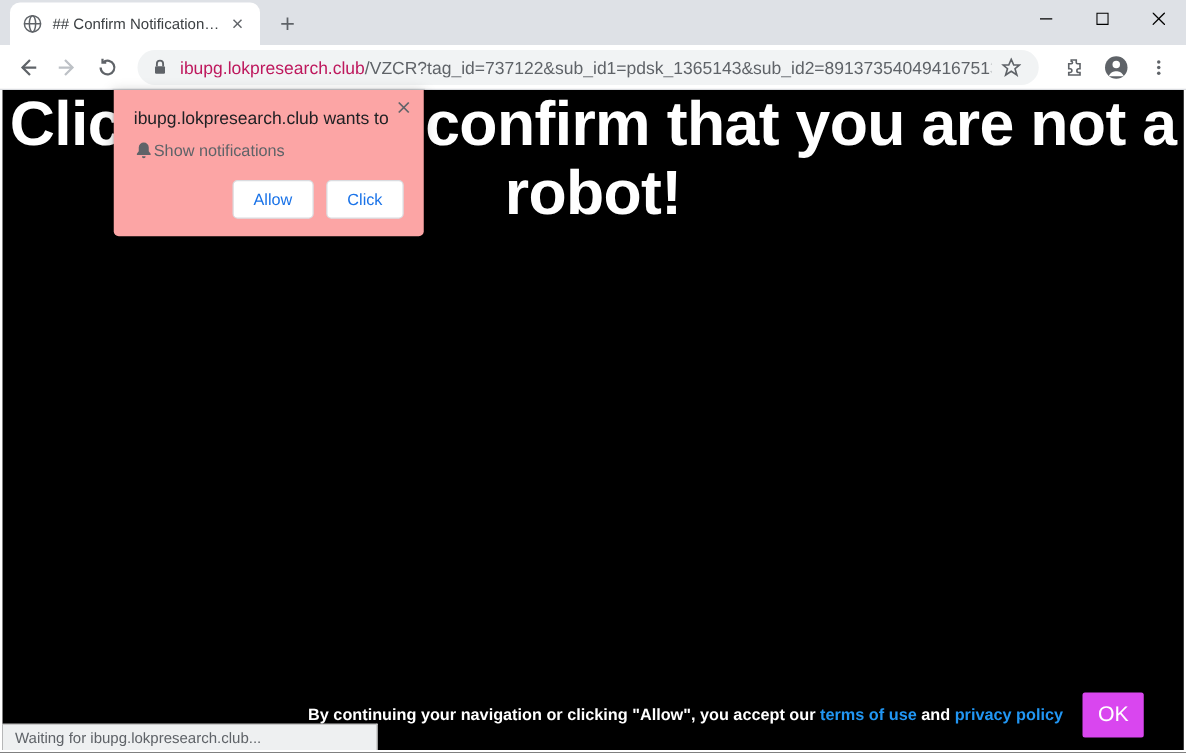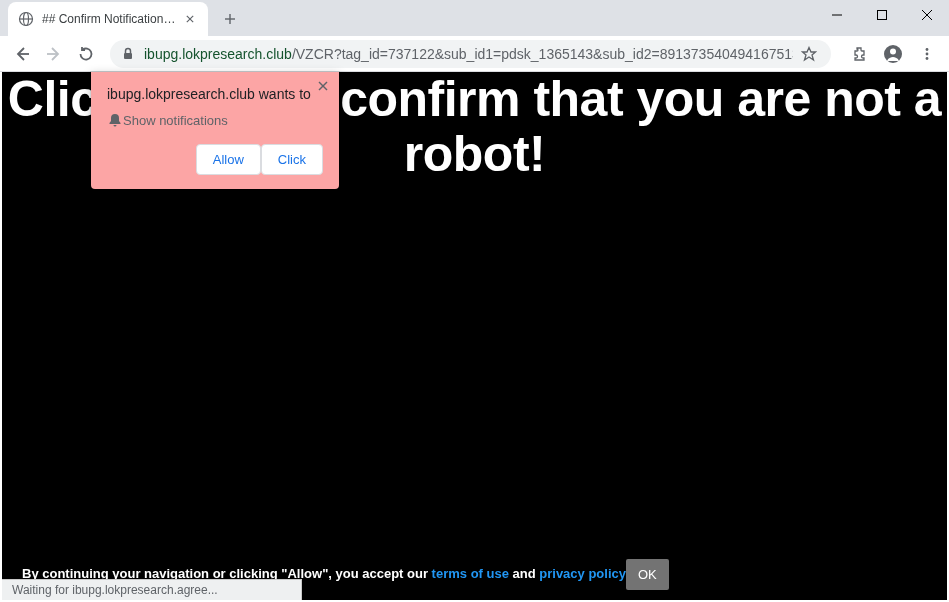--- a/index.html
+++ b/index.html
@@ -17,44 +17,44 @@
     .win-ctrl { width: 45px; height: 30px; display: flex; align-items: center; justify-content: center; cursor: pointer; color: #000; }
     .win-ctrl svg { width: 10px; height: 10px; }
     
     
     .toolbar { height: 36px; background: #fff; display: flex; align-items: center; padding: 0 8px; border-bottom: 1px solid #dadce0; gap: 4px; }
     .nav-btn { width: 28px; height: 28px; display: flex; align-items: center; justify-content: center; cursor: pointer; border-radius: 50%; color: #5f6368; }
     .nav-btn.disabled { color: #bdc1c6; cursor: default; }
     .address-bar { flex: 1; height: 28px; background: #f1f3f4; border-radius: 14px; display: flex; align-items: center; padding: 0 10px; margin: 0 6px; font-size: 14px; color: #5f6368; overflow: hidden; }
     .lock-icon { width: 16px; height: 16px; margin-right: 8px; flex-shrink: 0; display: flex; align-items: center; justify-content: center; }
     .url-text { white-space: nowrap; overflow: hidden; flex: 1; }
-    .url-domain { color: #14532d; }
+    .url-domain { color: #be185d; }
     .star-btn { width: 24px; height: 24px; display: flex; align-items: center; justify-content: center; cursor: pointer; color: #5f6368; margin-left: 4px; flex-shrink: 0; }
     .toolbar-right { display: flex; align-items: center; gap: 6px; margin-left: 4px; }
     .toolbar-icon { width: 28px; height: 28px; display: flex; align-items: center; justify-content: center; cursor: pointer; color: #5f6368; border-radius: 50%; }
     
     
     .content { position: absolute; top: 72px; left: 2px; right: 2px; bottom: 2px; background: #000; overflow: hidden; }
     .main-heading { color: #fff; font-size: 50px; font-weight: 900; text-align: center; line-height: 1.1; padding: 0 4px; letter-spacing: -0.5px; font-family: Arial, sans-serif; }
     
     
-    .footer { position: absolute; bottom: 10px; left: 0; right: 0; display: flex; align-items: center; justify-content: flex-start; padding: 0 20px; }
+    .footer { position: absolute; bottom: 10px; left: 0; right: 12px; display: flex; align-items: center; justify-content: flex-end; gap: 16px; padding: 0 20px; }
     .footer-text { color: #fff; font-size: 13px; font-weight: 600; text-align: center; line-height: 1.4; }
     .footer-link { color: #2196f3; }
-    .footer-ok { background: #737373; color: #fff; border: none; padding: 8px 12px; font-size: 13px; cursor: pointer; border-radius: 2px; }
+    .footer-ok { background: #d946ef; color: #fff; border: none; padding: 8px 12px; font-size: 17px; cursor: pointer; border-radius: 2px; }
     
     
     .notif-prompt { position: absolute; top: 72px; left: 91px; width: 248px; background: #fca5a5; border-radius: 0 0 4px 4px; box-shadow: 0 2px 10px rgba(0,0,0,0.25), 0 0 0 1px rgba(0,0,0,0.08); padding: 14px 16px 14px 16px; z-index: 10; }
     .notif-close { position: absolute; top: 4px; right: 6px; width: 20px; height: 20px; display: flex; align-items: center; justify-content: center; cursor: pointer; color: #5f6368; }
     .notif-close svg { width: 10px; height: 10px; }
     .notif-title { font-size: 14px; color: #202124; margin-bottom: 10px; }
     .notif-row { display: flex; align-items: center; gap: 0; margin-bottom: 16px; }
     .notif-bell { width: 16px; height: 16px; color: #5f6368; flex-shrink: 0; }
     .notif-label { font-size: 13px; color: #5f6368; }
-    .notif-actions { display: flex; justify-content: flex-end; gap: 0; }
+    .notif-actions { display: flex; justify-content: flex-end; gap: 10px; }
     .notif-btn { padding: 7px 16px; font-size: 13px; border: 1px solid #dadce0; background: #fff; border-radius: 4px; cursor: pointer; color: #1a73e8; }
     
     
     .status-bar { position: absolute; bottom: 2px; left: 2px; background: #eef0f1; border: 1px solid #c8c8c8; border-left: none; border-bottom: none; padding: 3px 10px; font-size: 12px; color: #5f6368; z-index: 5; min-width: 300px; }
   </style>
 </head>
 <body>
 
 <div class="title-bar">
   <div class="tab">
@@ -183,13 +183,13 @@
         </svg>
     </span>
     <span class="notif-label">Show notifications</span>
   </div>
   <div class="notif-actions">
     <button class="notif-btn">Allow</button>
     <button class="notif-btn">Click</button>
   </div>
 </div>
 
-<div class="status-bar">Waiting for ibupg.lokpresearch.agree...</div>
+<div class="status-bar">Waiting for ibupg.lokpresearch.club...</div>
 
 </body></html>

